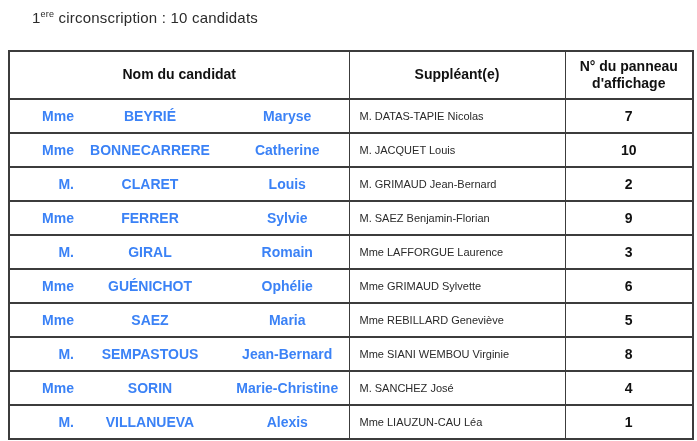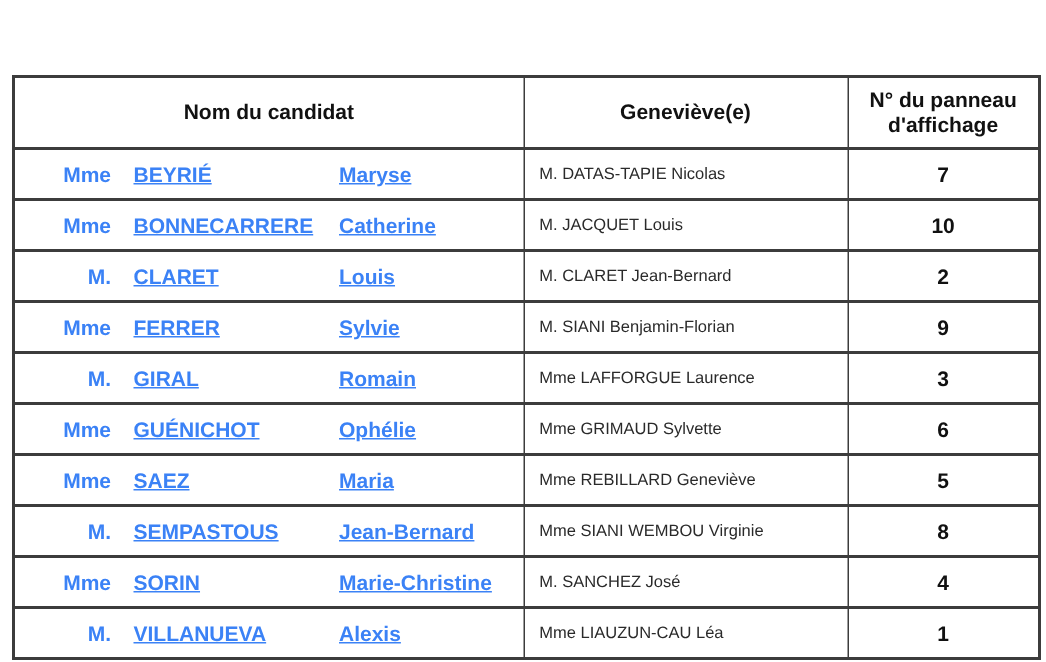--- a/index.html
+++ b/index.html
@@ -60,52 +60,55 @@
   .candidate-grid {
     display: grid;
     grid-template-columns: 64px 122px auto;
     column-gap: 15px;
     align-items: center;
     font-size: 14px;
     font-weight: 600;
     color: #3b82f6;
   }
   .candidate-grid .civ { text-align: right; }
-  .candidate-grid .ln, .candidate-grid .fn { text-align: left; white-space: nowrap; text-decoration: underline; }
+  .candidate-grid .ln, .candidate-grid .fn { text-align: center; white-space: nowrap; }
 
   td.substitute {
     padding-left: 10px;
     font-size: 11px;
     font-weight: 400;
     color: #2a2a2a;
     white-space: nowrap;
   }
   td.panel {
     text-align: center;
     font-size: 14px;
     font-weight: 600;
     color: #111111;
   }
 </style>
 </head>
 <body>
 
 <div class="page">
 
+  <div class="title">
+    <span>1</span><sup>ere</sup><span> circonscription : 10 candidats</span>
+  </div>
 
   <table class="candidates">
     <colgroup>
       <col style="width:340px">
       <col style="width:216px">
       <col style="width:128px">
     </colgroup>
     <thead>
       <tr>
         <th class="cell col-candidate">Nom du candidat</th>
-        <th class="cell col-substitute">Geneviève(e)</th>
+        <th class="cell col-substitute">Suppléant(e)</th>
         <th class="cell col-panel">N° du panneau d'affichage</th>
       </tr>
     </thead>
     <tbody>
         <tr>
           <td class="cell candidate">
             <div class="candidate-grid">
               <span class="civ">Mme</span>
               <span class="ln">BEYRIÉ</span>
               <span class="fn">Maryse</span>
@@ -126,32 +129,32 @@
           <td class="cell panel">10</td>
         </tr>
         <tr>
           <td class="cell candidate">
             <div class="candidate-grid">
               <span class="civ">M.</span>
               <span class="ln">CLARET</span>
               <span class="fn">Louis</span>
             </div>
           </td>
-          <td class="cell substitute">M. CLARET Jean-Bernard</td>
+          <td class="cell substitute">M. GRIMAUD Jean-Bernard</td>
           <td class="cell panel">2</td>
         </tr>
         <tr>
           <td class="cell candidate">
             <div class="candidate-grid">
               <span class="civ">Mme</span>
               <span class="ln">FERRER</span>
               <span class="fn">Sylvie</span>
             </div>
           </td>
-          <td class="cell substitute">M. SIANI Benjamin-Florian</td>
+          <td class="cell substitute">M. SAEZ Benjamin-Florian</td>
           <td class="cell panel">9</td>
         </tr>
         <tr>
           <td class="cell candidate">
             <div class="candidate-grid">
               <span class="civ">M.</span>
               <span class="ln">GIRAL</span>
               <span class="fn">Romain</span>
             </div>
           </td>

